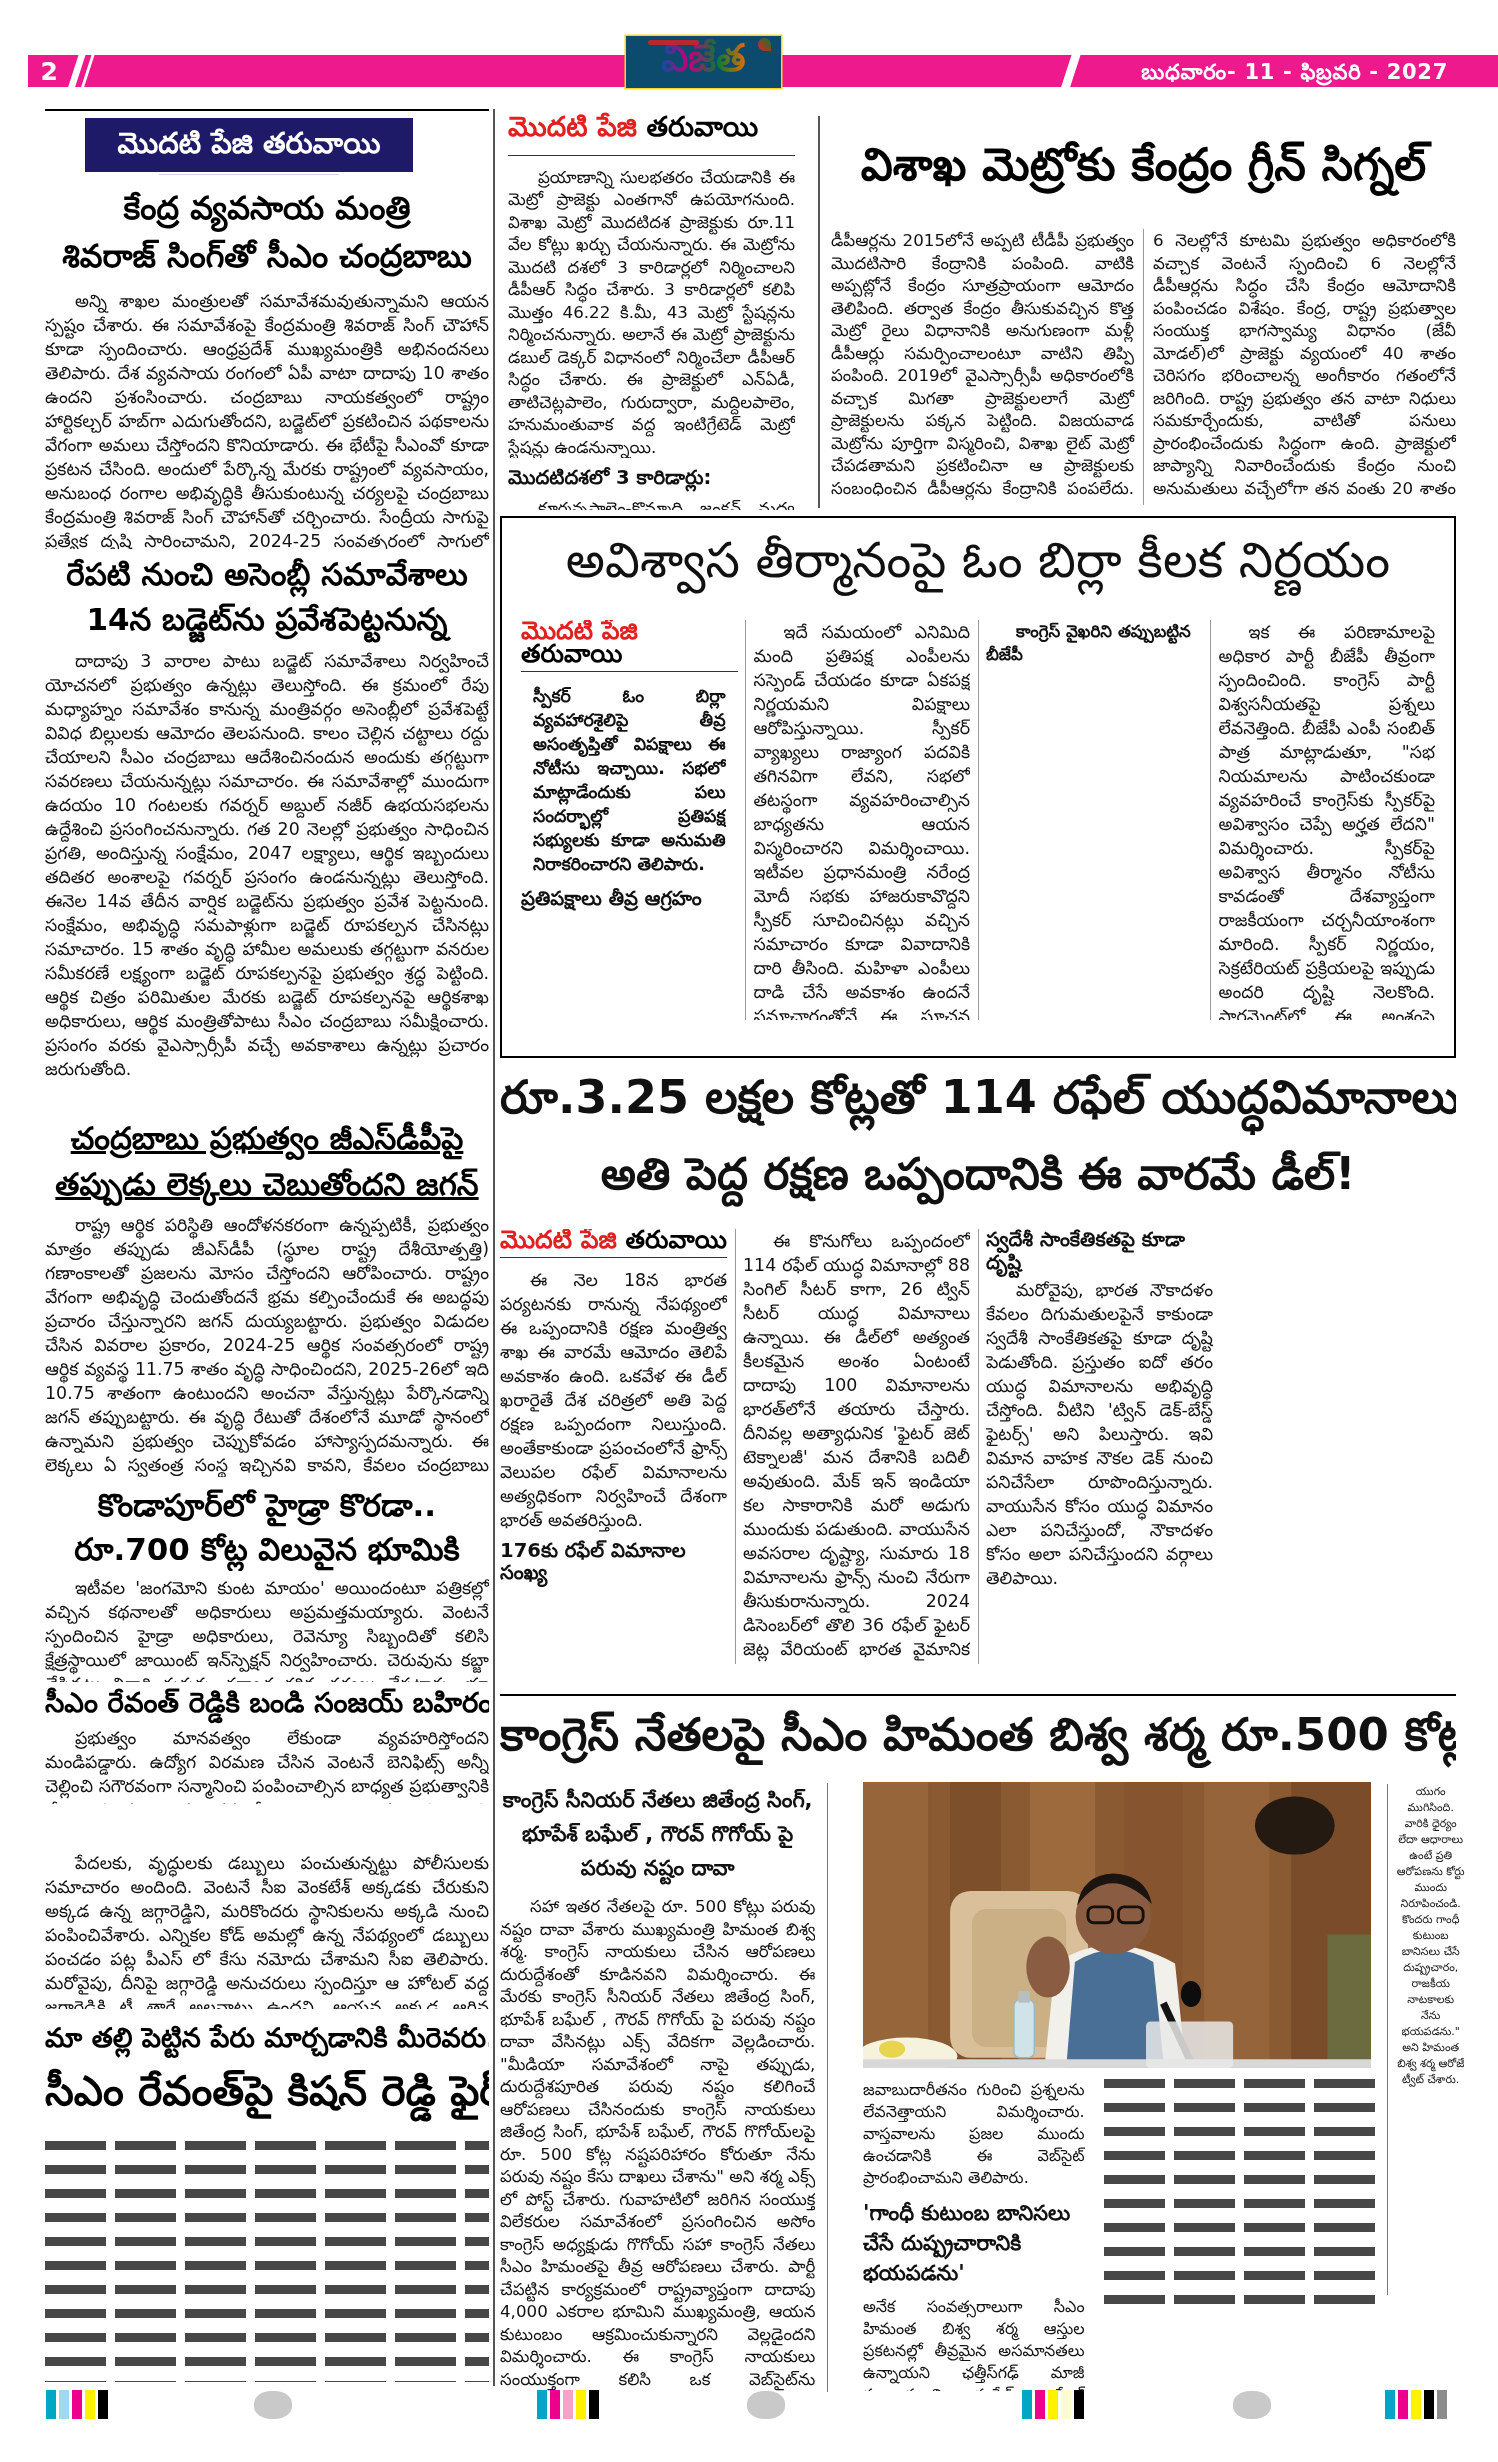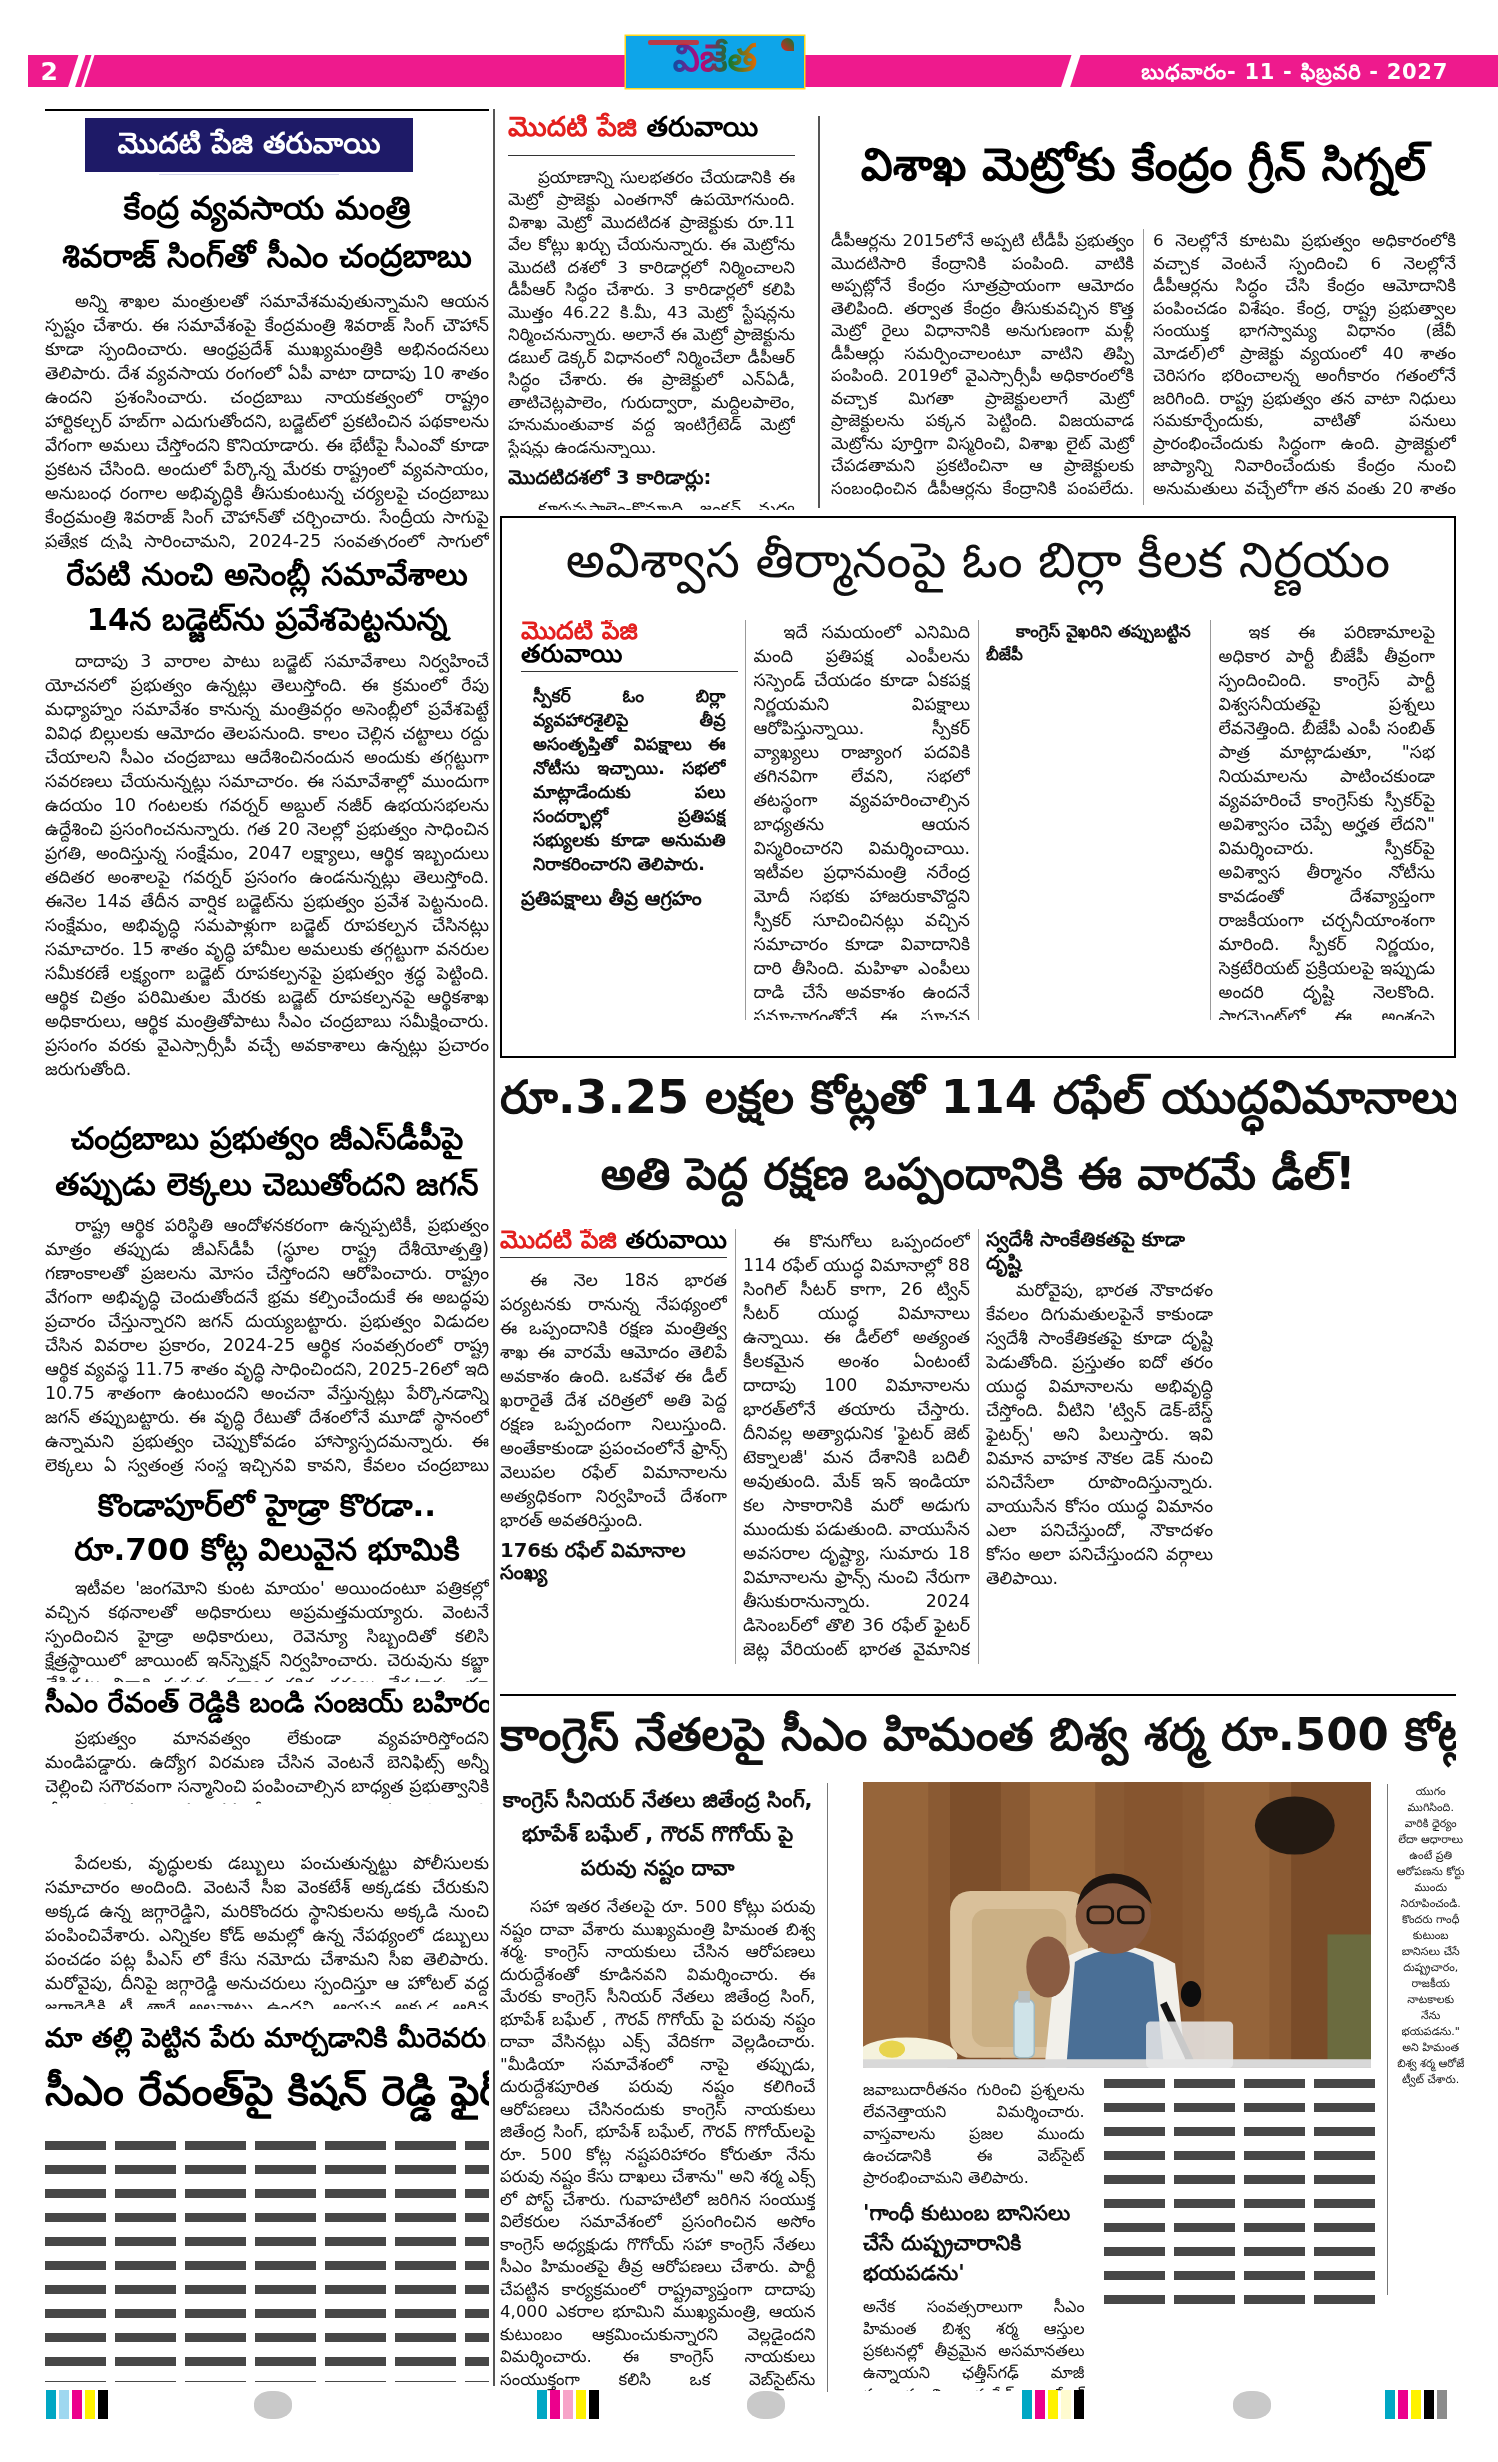--- a/index.html
+++ b/index.html
@@ -9,21 +9,21 @@
     -webkit-font-smoothing:antialiased;
   }
   .abs{position:absolute;}
   
   .band{position:absolute;left:27.6px;right:0;top:55px;height:32px;background:#ee1a8d;}
   .pageno{position:absolute;left:13px;top:1.5px;color:#fff;font-size:25px;font-weight:bold;}
   .slash{position:absolute;left:45px;top:-1.5px;width:7.3px;height:36px;background:#fff;transform:skewX(-18deg);}
   .slash2{left:58px;width:2.9px;}
   .dateline{position:absolute;right:51px;top:5px;color:#fff;font-size:21px;font-weight:bold;letter-spacing:0.7px;}
   .dateslash{position:absolute;right:424px;top:-1.5px;width:8.7px;height:36px;background:#fff;transform:skewX(-18deg);}
-  .masthead{position:absolute;left:626px;top:36px;width:178px;height:52px;background:#0ea5e9;
+  .masthead{position:absolute;left:626px;top:36px;width:155px;height:52px;background:#0c4a6e;
     display:flex;align-items:center;justify-content:center;box-shadow:0 0 0 1.5px #ffd81c;}
   .masthead .title{font-size:38px;font-weight:900;
     background:linear-gradient(90deg,#0a4fa3,#c4007a,#0a7a35,#e86a00);
     -webkit-background-clip:text;background-clip:text;color:#c4007a;-webkit-text-fill-color:transparent;}
   .masthead .tagmark{position:absolute;top:4.4px;left:22px;width:51px;height:5px;background:#e3201f;opacity:.8;border-radius:2.2px;}
   .masthead .splash{position:absolute;top:1.5px;right:10px;width:13px;height:13px;border-radius:50% 50% 0 50%;
     background:linear-gradient(45deg,#e3201f,#0a7a35);}
   
   .hl{font-weight:bold;text-align:center;color:#000;overflow:hidden;}
   .hl1{white-space:nowrap;}
@@ -103,21 +103,21 @@
       <div>శివరాజ్ సింగ్‌తో సీఎం చంద్రబాబు భేటీ</div>
     </div>
     <div class="abs body" style="left:0;top:178px;width:444px;height:260px;">అన్ని శాఖల మంత్రులతో సమావేశమవుతున్నామని ఆయన స్పష్టం చేశారు. ఈ సమావేశంపై కేంద్రమంత్రి శివరాజ్ సింగ్ చౌహాన్ కూడా స్పందించారు. ఆంధ్రప్రదేశ్ ముఖ్యమంత్రికి అభినందనలు తెలిపారు. దేశ వ్యవసాయ రంగంలో ఏపీ వాటా దాదాపు 10 శాతం ఉందని ప్రశంసించారు. చంద్రబాబు నాయకత్వంలో రాష్ట్రం హార్టికల్చర్ హబ్‌గా ఎదుగుతోందని, బడ్జెట్‌లో ప్రకటించిన పథకాలను వేగంగా అమలు చేస్తోందని కొనియాడారు. ఈ భేటీపై సీఎంవో కూడా ప్రకటన చేసింది. అందులో పేర్కొన్న మేరకు రాష్ట్రంలో వ్యవసాయం, అనుబంధ రంగాల అభివృద్ధికి తీసుకుంటున్న చర్యలపై చంద్రబాబు కేంద్రమంత్రి శివరాజ్ సింగ్ చౌహాన్‌తో చర్చించారు. సేంద్రీయ సాగుపై ప్రత్యేక దృష్టి సారించామని, 2024-25 సంవత్సరంలో సాగులో రసాయనాల వినియోగం 2.28 శాతం మేర తగ్గించామని చంద్రబాబు ఆయనకు తెలిపారు. డెవలప్ మెంట్ బోర్డు ఏర్పాటు చేయాలని, కొల్లేరు సరస్సు ప్రాంతంలో 50 వేల ఎకరాల్లో మఖానా సాగుకు అనుకూల వాతావరణం ఉన్నందున ప్రోత్సాహకాలు ఇవ్వాలని కోరారు.</div>
 
     <div class="abs hl" style="left:0;top:441px;width:444px;font-size:31px;line-height:45px;height:91px;">
       <div>రేపటి నుంచి అసెంబ్లీ సమావేశాలు</div>
       <div>14న బడ్జెట్‌ను ప్రవేశపెట్టనున్న ప్రభుత్వం</div>
     </div>
     <div class="abs body" style="left:0;top:538px;width:444px;height:461px;">దాదాపు 3 వారాల పాటు బడ్జెట్ సమావేశాలు నిర్వహించే యోచనలో ప్రభుత్వం ఉన్నట్లు తెలుస్తోంది. ఈ క్రమంలో రేపు మధ్యాహ్నం సమావేశం కానున్న మంత్రివర్గం అసెంబ్లీలో ప్రవేశపెట్టే వివిధ బిల్లులకు ఆమోదం తెలపనుంది. కాలం చెల్లిన చట్టాలు రద్దు చేయాలని సీఎం చంద్రబాబు ఆదేశించినందున అందుకు తగ్గట్టుగా సవరణలు చేయనున్నట్లు సమాచారం. ఈ సమావేశాల్లో ముందుగా ఉదయం 10 గంటలకు గవర్నర్ అబ్దుల్ నజీర్ ఉభయసభలను ఉద్దేశించి ప్రసంగించనున్నారు. గత 20 నెలల్లో ప్రభుత్వం సాధించిన ప్రగతి, అందిస్తున్న సంక్షేమం, 2047 లక్ష్యాలు, ఆర్థిక ఇబ్బందులు తదితర అంశాలపై గవర్నర్ ప్రసంగం ఉండనున్నట్లు తెలుస్తోంది. ఈనెల 14వ తేదీన వార్షిక బడ్జెట్‌ను ప్రభుత్వం ప్రవేశ పెట్టనుంది. సంక్షేమం, అభివృద్ధి సమపాళ్లుగా బడ్జెట్ రూపకల్పన చేసినట్లు సమాచారం. 15 శాతం వృద్ధి హామీల అమలుకు తగ్గట్టుగా వనరుల సమీకరణే లక్ష్యంగా బడ్జెట్ రూపకల్పనపై ప్రభుత్వం శ్రద్ధ పెట్టింది. ఆర్థిక చిత్రం పరిమితుల మేరకు బడ్జెట్ రూపకల్పనపై ఆర్థికశాఖ అధికారులు, ఆర్థిక మంత్రితోపాటు సీఎం చంద్రబాబు సమీక్షించారు. ప్రసంగం వరకు వైఎస్సార్సీపీ వచ్చే అవకాశాలు ఉన్నట్లు ప్రచారం జరుగుతోంది.</div>
 
-    <div class="abs hl" style="left:0;top:1004px;width:444px;font-size:31px;line-height:46px;height:94px;">
+    <div class="abs hl" style="left:0;top:1004px;width:444px;font-size:31px;line-height:46px;height:94px;text-decoration:underline;">
       <div>చంద్రబాబు ప్రభుత్వం జీఎస్‌డీపీపై</div>
       <div>తప్పుడు లెక్కలు చెబుతోందని జగన్ ఆరోపణ</div>
     </div>
     <div class="abs body" style="left:0;top:1102px;width:444px;height:264px;">రాష్ట్ర ఆర్థిక పరిస్థితి ఆందోళనకరంగా ఉన్నప్పటికీ, ప్రభుత్వం మాత్రం తప్పుడు జీఎస్‌డీపీ (స్థూల రాష్ట్ర దేశీయోత్పత్తి) గణాంకాలతో ప్రజలను మోసం చేస్తోందని ఆరోపించారు. రాష్ట్రం వేగంగా అభివృద్ధి చెందుతోందనే భ్రమ కల్పించేందుకే ఈ అబద్ధపు ప్రచారం చేస్తున్నారని జగన్ దుయ్యబట్టారు. ప్రభుత్వం విడుదల చేసిన వివరాల ప్రకారం, 2024-25 ఆర్థిక సంవత్సరంలో రాష్ట్ర ఆర్థిక వ్యవస్థ 11.75 శాతం వృద్ధి సాధించిందని, 2025-26లో ఇది 10.75 శాతంగా ఉంటుందని అంచనా వేస్తున్నట్లు పేర్కొనడాన్ని జగన్ తప్పుబట్టారు. ఈ వృద్ధి రేటుతో దేశంలోనే మూడో స్థానంలో ఉన్నామని ప్రభుత్వం చెప్పుకోవడం హాస్యాస్పదమన్నారు. ఈ లెక్కలు ఏ స్వతంత్ర సంస్థ ఇచ్చినవి కావని, కేవలం చంద్రబాబు కార్యాలయంలో సృష్టించినవని ఆయన విమర్శించారు. ప్రభుత్వం చెబుతున్న వృది నిజమైతే, పనుల రాబడిలో కూడా ఉందంటే అది అప్పులు, అవినీతి, రాజకీయ కక్ష సాధింపులు, తప్పుడు ప్రచారంలో మాత్రమేనని జగన్ తీవ్రంగా విమర్శించారు.</div>
 
     <div class="abs hl" style="left:0;top:1372px;width:444px;font-size:31px;line-height:44px;height:88px;">
       <div>కొండాపూర్‌లో హైడ్రా కొరడా..</div>
       <div>రూ.700 కోట్ల విలువైన భూమికి రక్షణ</div>
     </div>
     <div class="abs body" style="left:0;top:1465px;width:444px;height:106px;">ఇటీవల 'జంగమోని కుంట మాయం' అయిందంటూ పత్రికల్లో వచ్చిన కథనాలతో అధికారులు అప్రమత్తమయ్యారు. వెంటనే స్పందించిన హైడ్రా అధికారులు, రెవెన్యూ సిబ్బందితో కలిసి క్షేత్రస్థాయిలో జాయింట్ ఇన్‌స్పెక్షన్ నిర్వహించారు. చెరువును కబ్జా చేసినట్లు నిర్ధారించుకున్న తర్వాత కఠిన చర్యలు చేపట్టారు. భూ ఆక్రమణకు పాల్పడిన వారిపై రెవెన్యూ అధికారులు కేసులు నమోదు చేశారు. భవిష్యత్తులో ఇలాంటి సంఘటనలు పునరావృతం కాకుండా, చెరువును కాపాడేందుకు హైడ్రా ఆధ్వర్యంలో చెరువు చుట్టూ ఫెన్సింగ్ ఏర్పాటు చేసే పనులను ప్రారంభించారు.</div>

